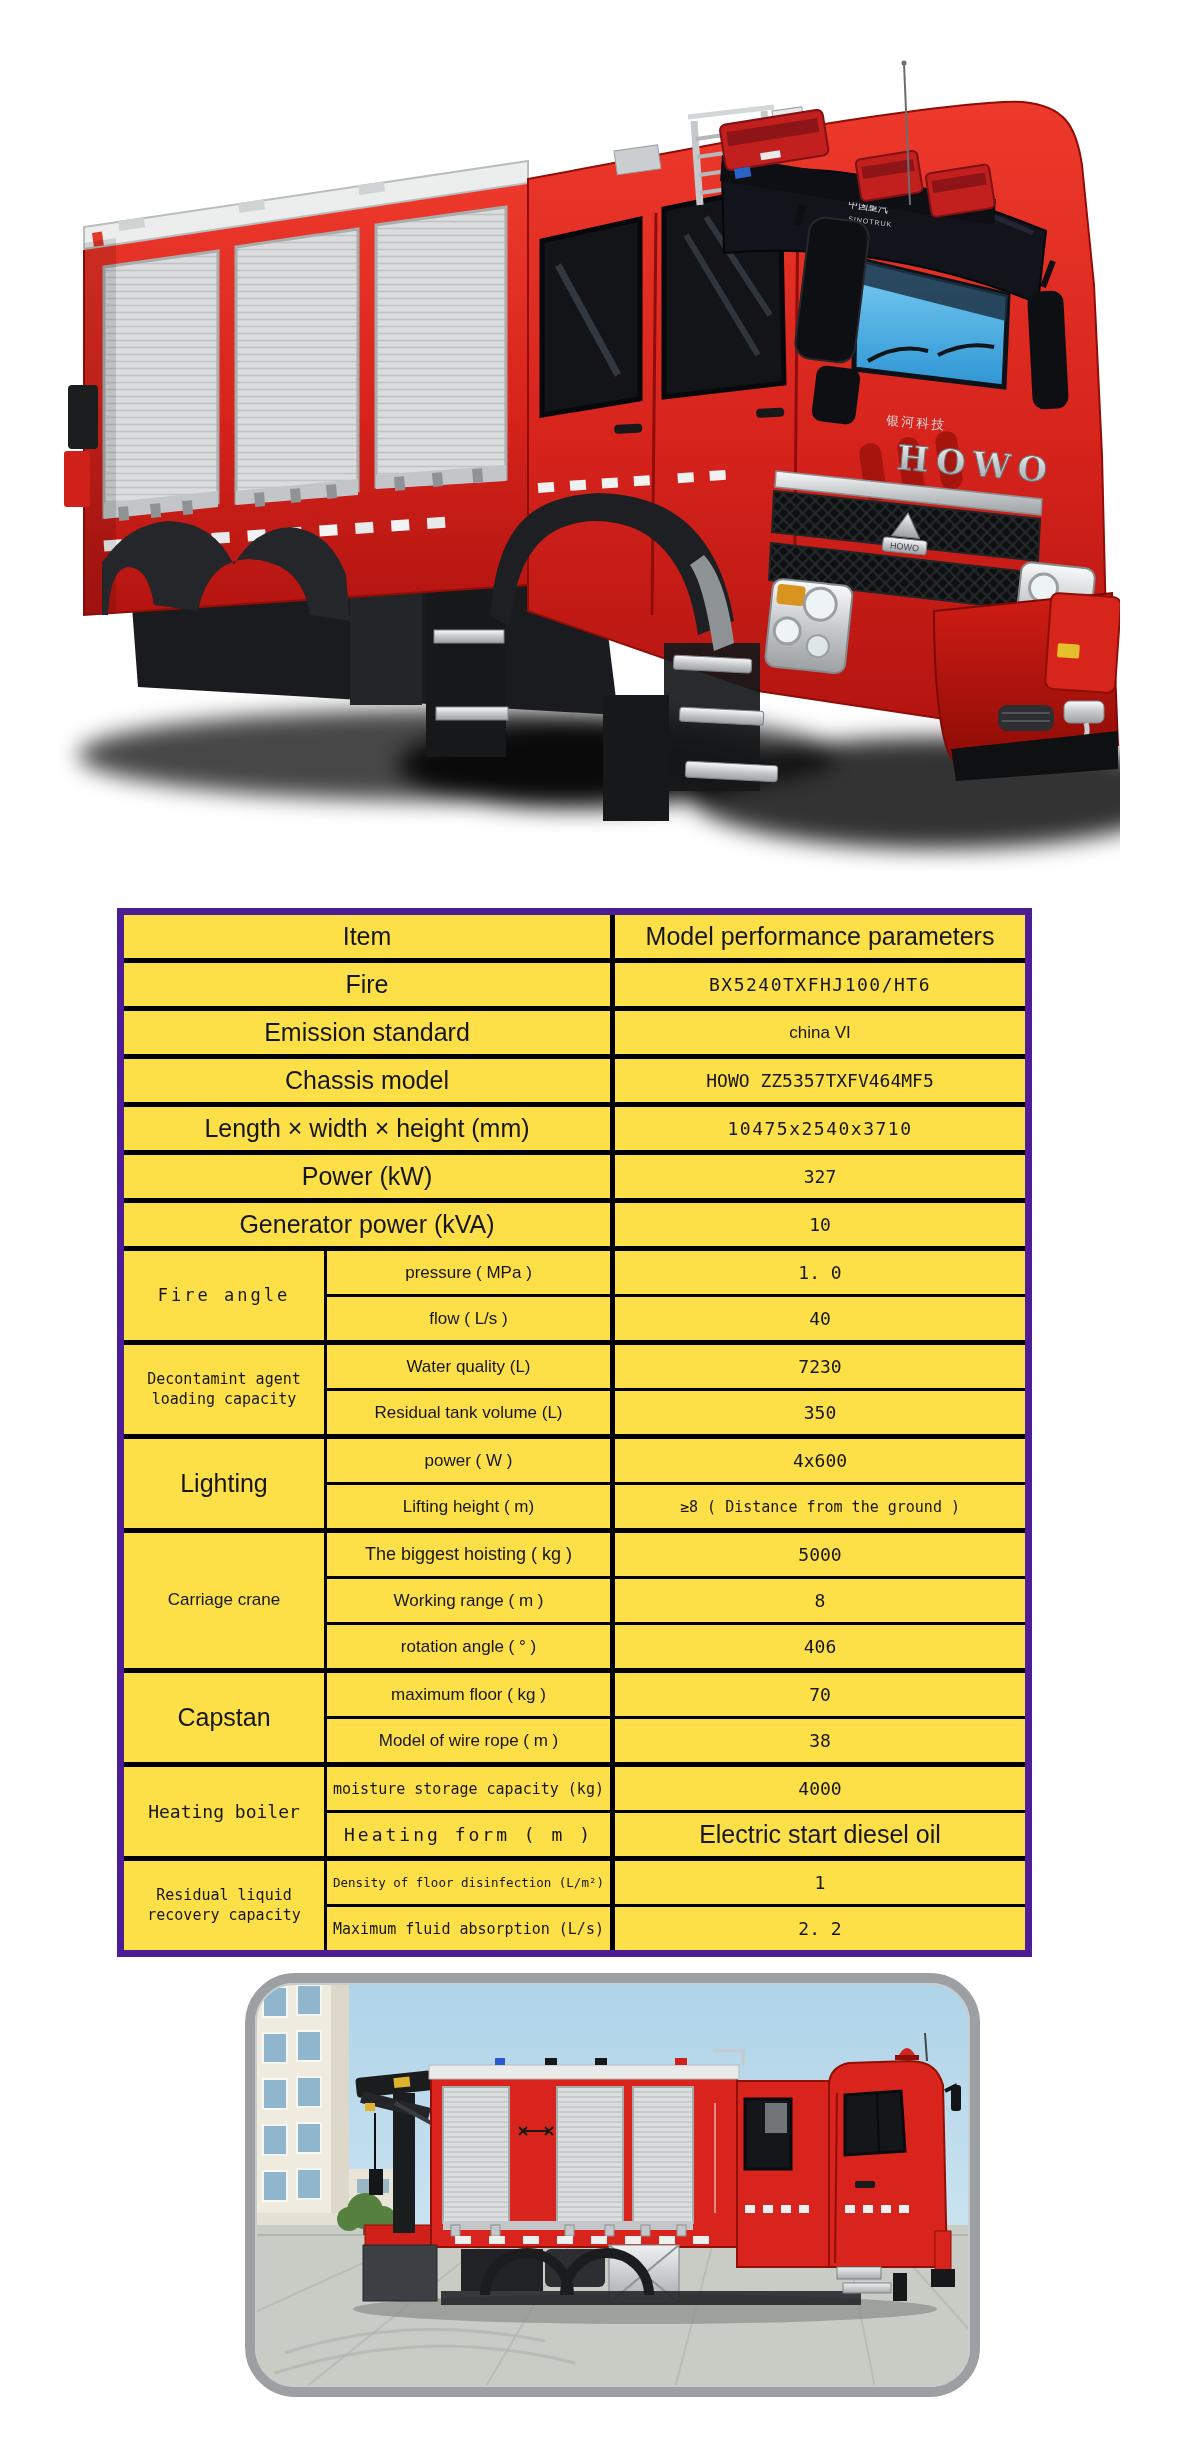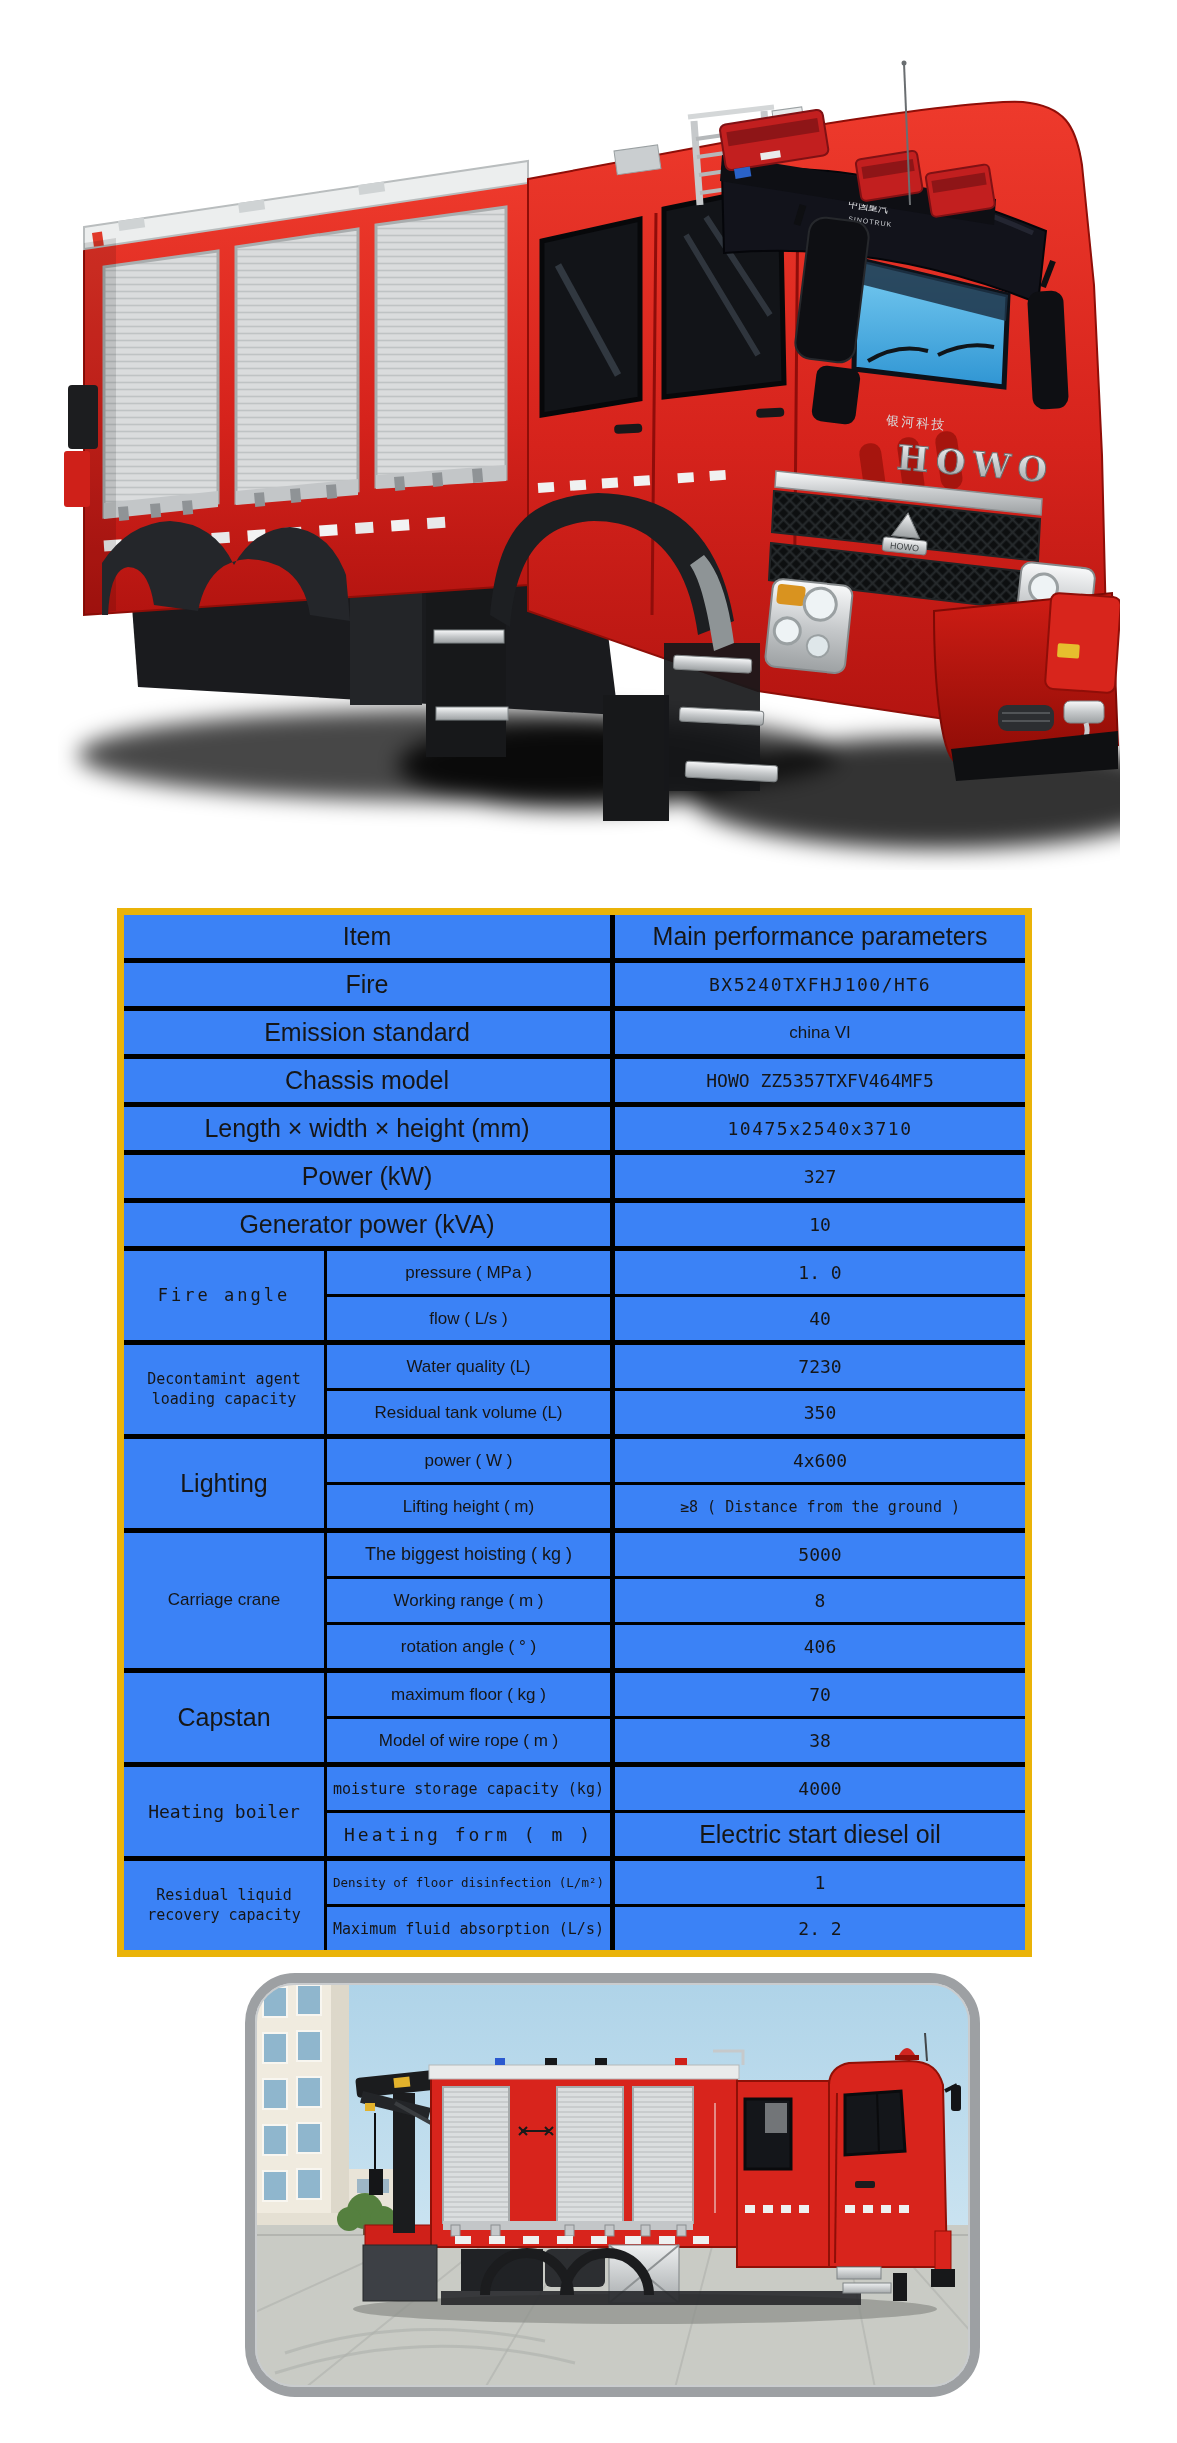--- a/index.html
+++ b/index.html
@@ -7,21 +7,21 @@
        font-family:"Liberation Sans",sans-serif;}
   .page{position:absolute;left:0;top:0;width:1177px;height:2443px;background:#fff;overflow:hidden;}
 
   
   .photo-front{position:absolute;left:58px;top:55px;width:1062px;height:815px;}
   .photo-side{position:absolute;left:245px;top:1973px;width:735px;height:424px;}
 
   
   .spec-wrap{position:absolute;left:117px;top:908px;width:908px;}
   table.spec{border-collapse:collapse;width:908px;table-layout:fixed;
-             border:7px solid #eab308;background:#3b82f6;}
+             border:7px solid #4c1d95;background:#fde047;}
   table.spec td{border:3px solid #000;height:43px;padding:0 4px;text-align:center;
                 vertical-align:middle;color:#161616;white-space:pre-line;overflow:hidden;}
   table.spec tr.sec td{border-top-width:5px;}
   table.spec td.c-val{border-left-width:5px;}
   .t-sans{font-family:"Liberation Sans",sans-serif;}
   .t-mono{font-family:"DejaVu Sans Mono",monospace;}
   .t-s1{font-size:25px;}
   .t-s2{font-size:17px;}
   .t-s3{font-size:18px;}
   .t-s4{font-size:15px;}
@@ -286,21 +286,21 @@
   <div class="spec-wrap">
     <table class="spec">
       <colgroup>
           <col style="width:205px">
           <col style="width:287px">
           <col style="width:416px">
         </colgroup>
       <tbody>
           <tr class="sec">
             <td class="c-lab t-sans t-s1" colspan="2">Item</td>
-            <td class="c-val t-sans t-s1">Main performance parameters</td>
+            <td class="c-val t-sans t-s1">Model performance parameters</td>
           </tr>
           <tr class="sec">
             <td class="c-lab t-sans t-s1" colspan="2">Fire</td>
             <td class="c-val t-mono t-s3 t-sp2">BX5240TXFHJ100/HT6</td>
           </tr>
           <tr class="sec">
             <td class="c-lab t-sans t-s1" colspan="2">Emission standard</td>
             <td class="c-val t-sans t-s2">china VI</td>
           </tr>
           <tr class="sec">

